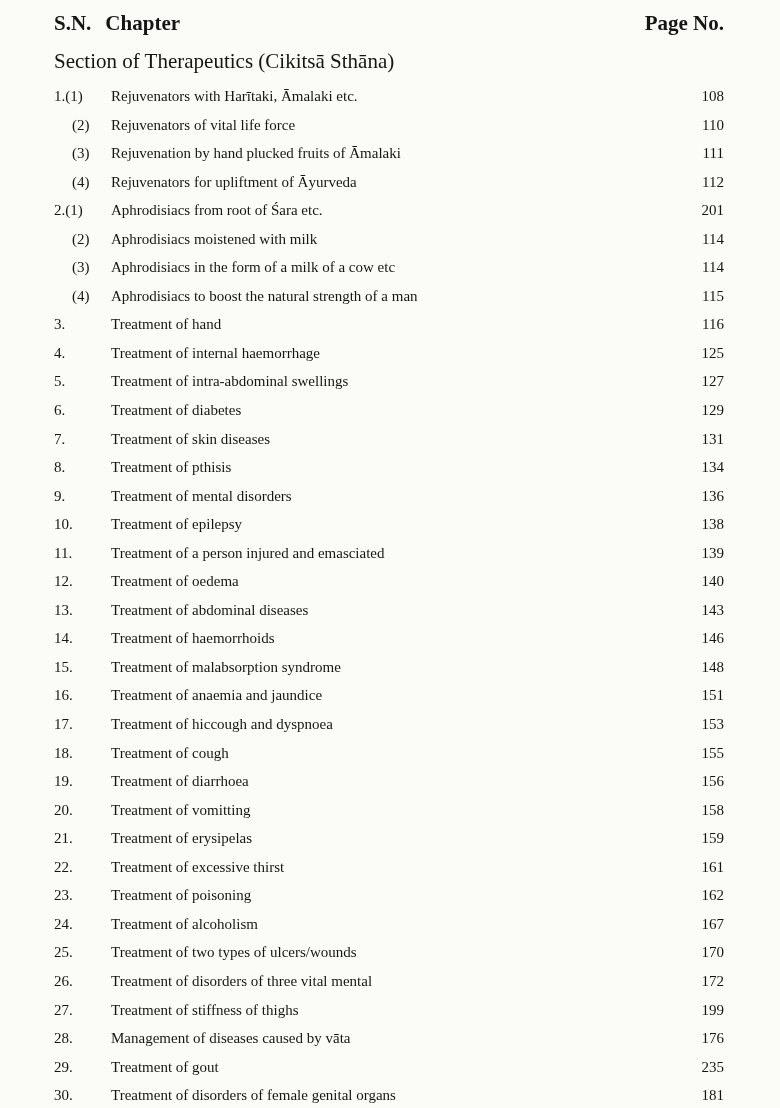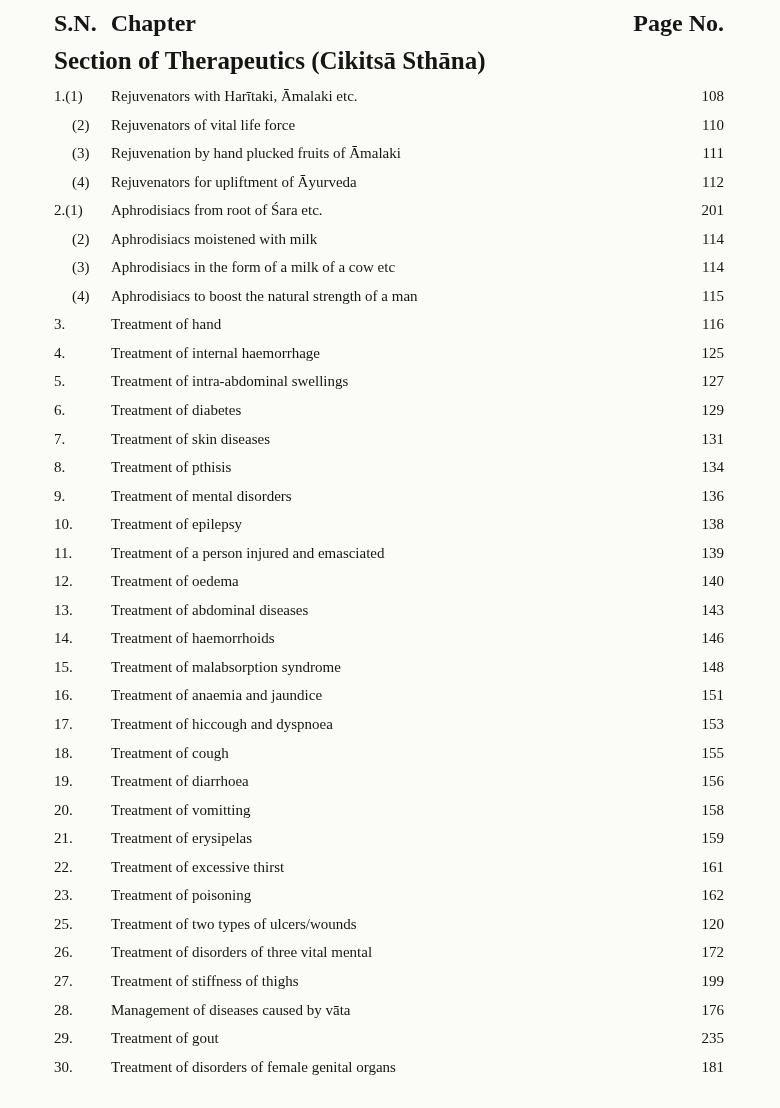--- a/index.html
+++ b/index.html
@@ -18,30 +18,30 @@
     box-sizing: border-box;
     width: 780px;
     height: 1108px;
     padding: 10px 56px 0 54px;
   }
   .header-row {
     display: flex;
     justify-content: space-between;
     align-items: baseline;
     font-weight: bold;
-    font-size: 24px;
+    font-size: 21px;
     line-height: 26px;
   }
   .header-left .gap {
     display: inline-block;
     width: 14px;
   }
   .section-title {
-    font-weight: bold;
-    font-size: 25px;
+    font-weight: normal;
+    font-size: 21px;
     line-height: 26px;
     margin-top: 12px;
   }
   .toc-list {
     margin-top: 8px;
   }
   .row {
     display: flex;
     font-size: 15px;
     line-height: 28.55px;
@@ -221,23 +221,28 @@
     <span class="num">22.</span>
     <span class="title">Treatment of excessive thirst</span>
     <span class="pg">161</span>
   </div>
       <div class="row">
     <span class="num">23.</span>
     <span class="title">Treatment of poisoning</span>
     <span class="pg">162</span>
   </div>
       <div class="row">
+    <span class="num">24.</span>
+    <span class="title">Treatment of alcoholism</span>
+    <span class="pg">167</span>
+  </div>
+      <div class="row">
     <span class="num">25.</span>
     <span class="title">Treatment of two types of ulcers/wounds</span>
-    <span class="pg">120</span>
+    <span class="pg">170</span>
   </div>
       <div class="row">
     <span class="num">26.</span>
     <span class="title">Treatment of disorders of three vital mental</span>
     <span class="pg">172</span>
   </div>
       <div class="row">
     <span class="num">27.</span>
     <span class="title">Treatment of stiffness of thighs</span>
     <span class="pg">199</span>

